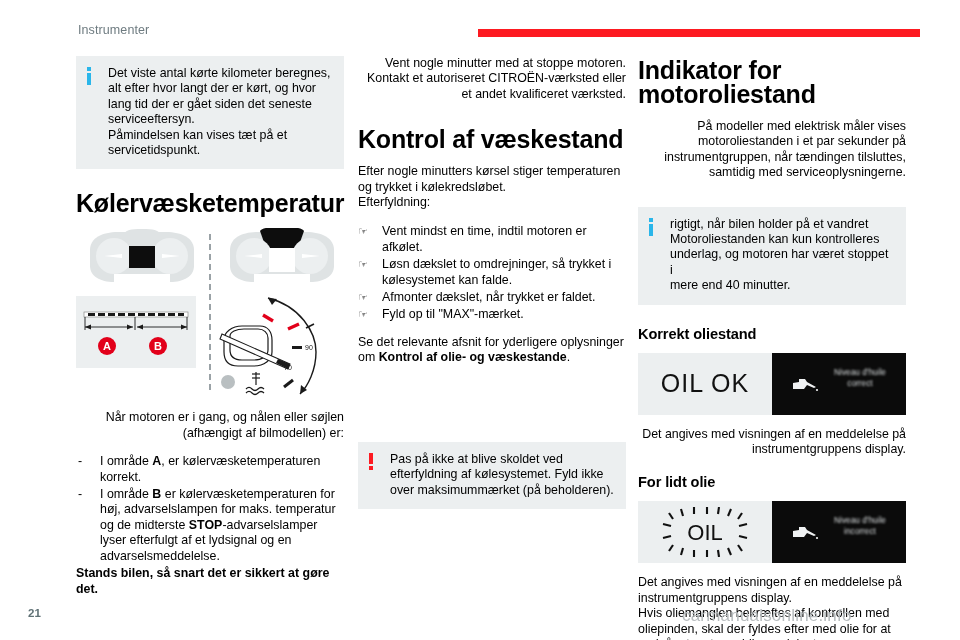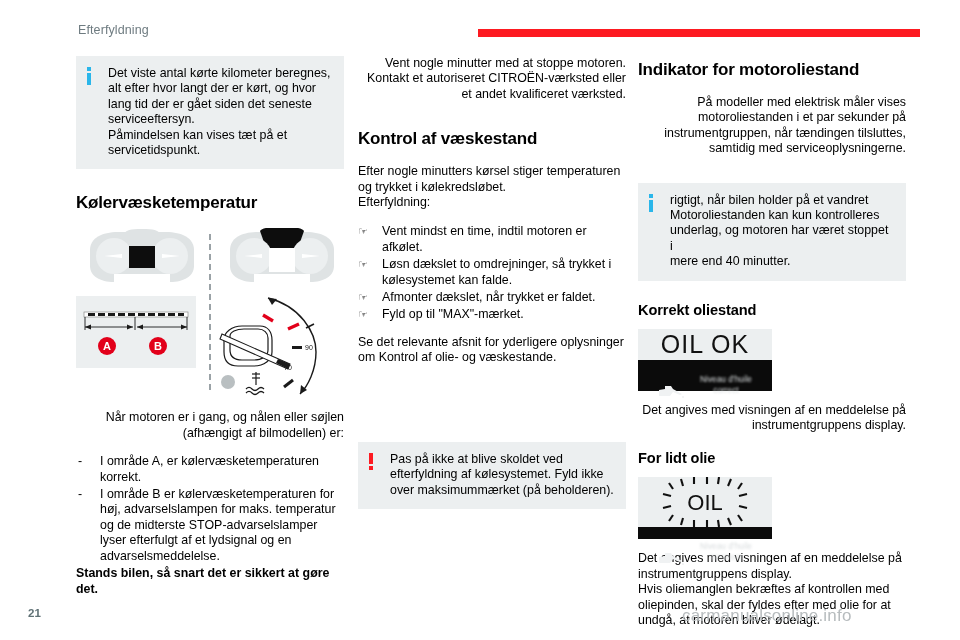--- a/index.html
+++ b/index.html
@@ -25,21 +25,21 @@
   .col{position:absolute;top:56px;width:268px;}
   .col-1{left:76px;}
   .col-2{left:358px;}
   .col-3{left:638px;}
 
   p{margin:0 0 0 0;font-size:12.4px;line-height:15.4px;}
   .para{margin-bottom:13px;text-align:right;}
   .tight{margin-bottom:0;}
 
   h2{
-    font-size:17px;line-height:24px;font-weight:bold;margin:8px 0 13px 0;
+    font-size:25px;line-height:24px;font-weight:bold;margin:8px 0 13px 0;
     letter-spacing:-.2px;
   }
   h3{
     font-size:14.6px;line-height:18px;font-weight:bold;margin:0 0 10px 0;
     letter-spacing:-.1px;
   }
   .h2-top{margin-top:2px;}
 
   
   .note{
@@ -77,48 +77,48 @@
     border-left:2.5px dashed #9aa2a6;
   }
   .cluster{position:absolute;}
   .bar-fig{
     position:absolute;left:0;top:68px;width:120px;height:72px;
     background:#eceff0;
   }
 
   
   .oilfig{position:relative;width:268px;height:62px;margin:0 12px 12px 0;
-          display:flex;flex-direction:column;}
+          display:flex;}
   .oil-left{width:134px;height:62px;background:#eceff0;
             display:flex;align-items:center;justify-content:center;}
   .oil-right{width:134px;height:62px;background:#0b0b0b;position:relative;}
   .oil-ok-text{font-size:25px;letter-spacing:1px;font-weight:400;color:#111;
                font-family:"Liberation Sans",sans-serif;}
   .oil-msg{
     position:absolute;right:7px;top:14px;width:78px;text-align:center;
     color:#d8dcde;font-size:8.3px;line-height:11px;
     filter:blur(1.25px);
   }
   .oil-can{position:absolute;left:18px;top:22px;}
   .oil-blink{position:relative;width:96px;height:50px;}
 
   .foot-num{position:absolute;left:28px;top:607px;font-size:11.5px;
             color:#5f7175;font-weight:bold;}
   .foot-site{position:absolute;left:682px;top:606px;font-size:17px;
              color:#b7bcbe;letter-spacing:.2px;}
 
-  b{font-weight:normal;text-align:right;}
+  b{font-weight:bold;text-align:right;}
 </style>
 </head>
 <body>
 
 <div class="page">
 
   <div class="header">
-    <div class="header-title">Efterfyldning</div>
+    <div class="header-title">Instrumenter</div>
     <div class="header-rule"></div>
   </div>
 
   <div class="col col-1">
 
     <div class="note">
       <div class="note-icon icon-info glyph-i">
         <span class="dot"></span>
           <span class="bar"></span>
       </div>

